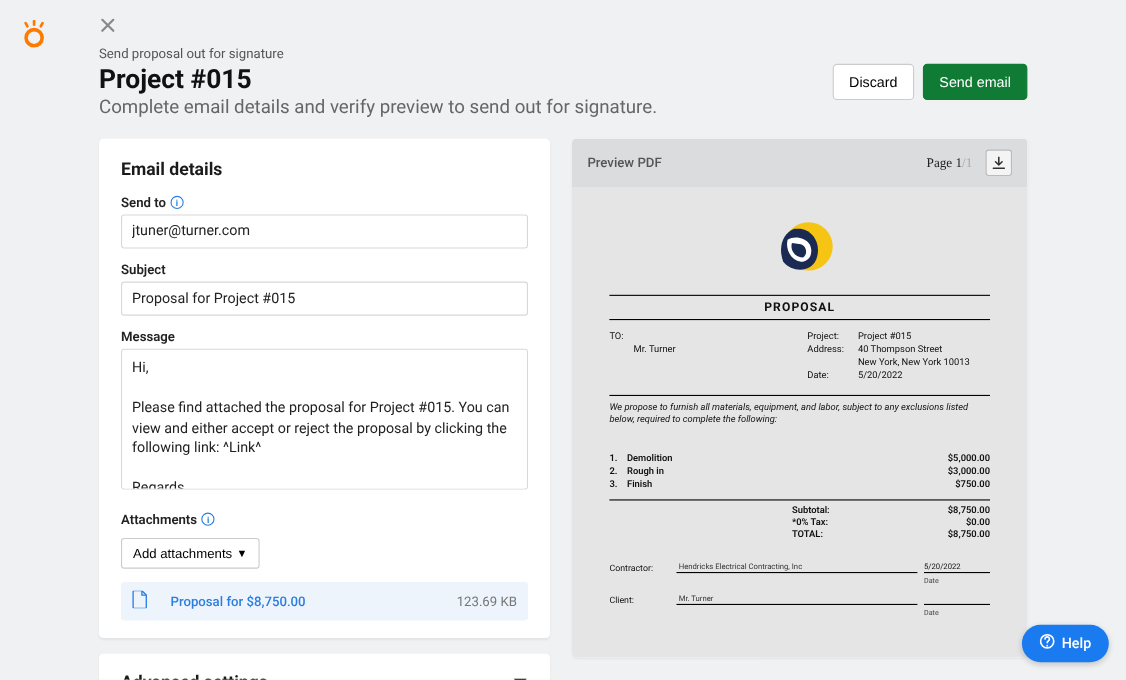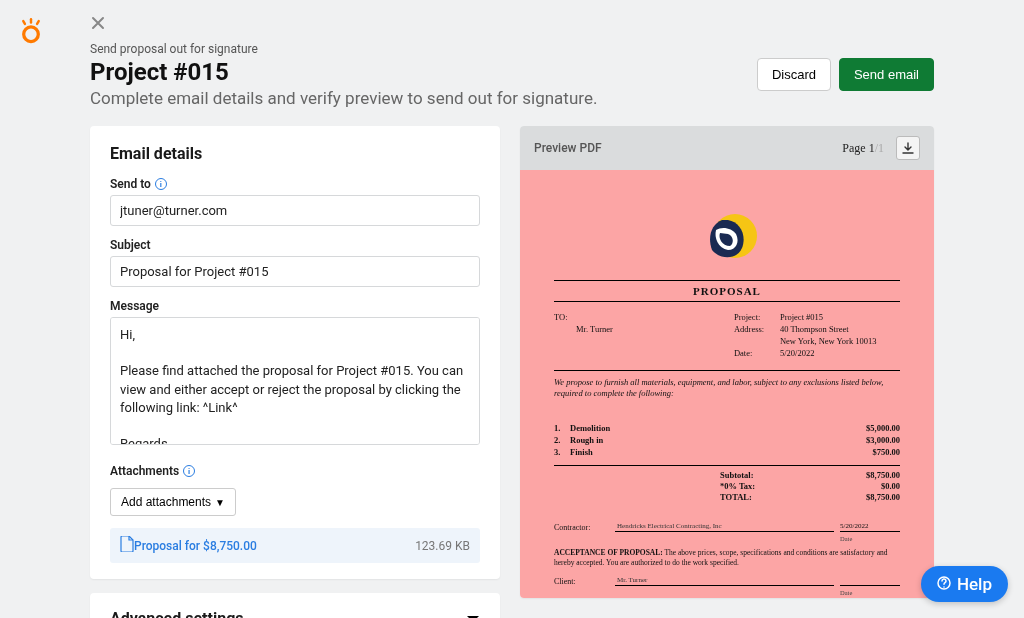--- a/index.html
+++ b/index.html
@@ -132,21 +132,21 @@
   .attach-row {
     background: #eef4fb;
     border-radius: 3px;
     padding: 8px 10px;
     margin-top: 12px;
     display: flex;
     align-items: center;
     justify-content: space-between;
     font-size: 12px;
   }
-  .attach-left { display: flex; align-items: center; gap: 0; }
+  .attach-left { display: flex; align-items: center; gap: 21px; }
   .attach-name { color: #2a7de1; font-weight: 500; }
   .attach-size { color: #777; }
   .adv-card {
     padding: 16px 20px;
     display: flex;
     justify-content: space-between;
     align-items: center;
     font-size: 16px;
     font-weight: 700;
     cursor: pointer;
@@ -165,22 +165,22 @@
   }
   .preview-header-right { display: flex; align-items: center; gap: 12px; color: #333; font-family: Liberation Serif, serif; }
   .page-indicator { font-size: 12px; color: #222; font-weight: 500; }
   .page-indicator .total { color: #aaa; }
   .download-btn {
     width: 24px; height: 24px; border: 1px solid #bbb; border-radius: 3px;
     background: #f4f4f4; display: flex; align-items: center; justify-content: center;
     cursor: pointer;
   }
   .preview-body {
-    flex: 1; background: #fca5a5; padding: 40px 34px 20px; overflow: hidden;
-    font-size: 9px; color: #111; font-family: Liberation Serif, serif;
+    flex: 1; background: #e5e5e5; padding: 28px 34px 20px; overflow: hidden;
+    font-size: 9px; color: #111;
   }
   .doc-logo { display: flex; justify-content: center; margin-bottom: 10px; }
   .doc-title {
     text-align: center; font-weight: 700; letter-spacing: 1px; font-size: 11px;
     border-top: 1px solid #000; border-bottom: 1px solid #000; padding: 4px 0; margin-bottom: 10px;
   }
   .doc-meta { display: flex; justify-content: space-between; font-size: 8.5px; margin-bottom: 10px; }
   .doc-meta-left { width: 40%; }
   .doc-meta-right { width: 48%; }
   .meta-row { display: flex; margin-bottom: 2px; }
@@ -199,21 +199,21 @@
   .sig-sub { display: flex; justify-content: space-between; font-size: 6.5px; color: #444; margin-top:1px;}
   .accept-text { font-size: 7.5px; margin-top: 6px; line-height: 1.3; }
   .help-pill {
     position: absolute;
     right: 16px;
     bottom: 16px;
     background: #1a7af0;
     color: #fff;
     border-radius: 18px;
     padding: 8px 16px;
-    font-size: 17px;
+    font-size: 13px;
     font-weight: 500;
     display: flex;
     align-items: center;
     gap: 6px;
     cursor: pointer;
     box-shadow: 0 2px 6px rgba(0,0,0,0.2);
   }
   .caret-down { font-size: 10px; }
 </style>
 </head>
@@ -401,23 +401,20 @@
               <span style="width:55px">Contractor:</span>
               <span class="sig-line">Hendricks Electrical Contracting, Inc</span>
               <span class="sig-line-short">5/20/2022</span>
             </div>
             <div class="sig-sub">
                 <span style="width:55px"></span>
                 <span style="flex:1"></span>
                 <span style="width:60px">Date</span>
               </div>
 
-            <div class="accept-text">
-              <b>ACCEPTANCE OF PROPOSAL:</b> <span>The above prices, scope, specifications and conditions are satisfactory and hereby accepted.   You are authorized to do the work specified.</span>
-            </div>
 
             <div class="sig-row" style="margin-top:8px">
               <span style="width:55px">Client:</span>
               <span class="sig-line">Mr. Turner</span>
               <span class="sig-line-short"></span>
             </div>
             <div class="sig-sub">
                 <span style="width:55px"></span>
                 <span style="flex:1"></span>
                 <span style="width:60px">Date</span>

